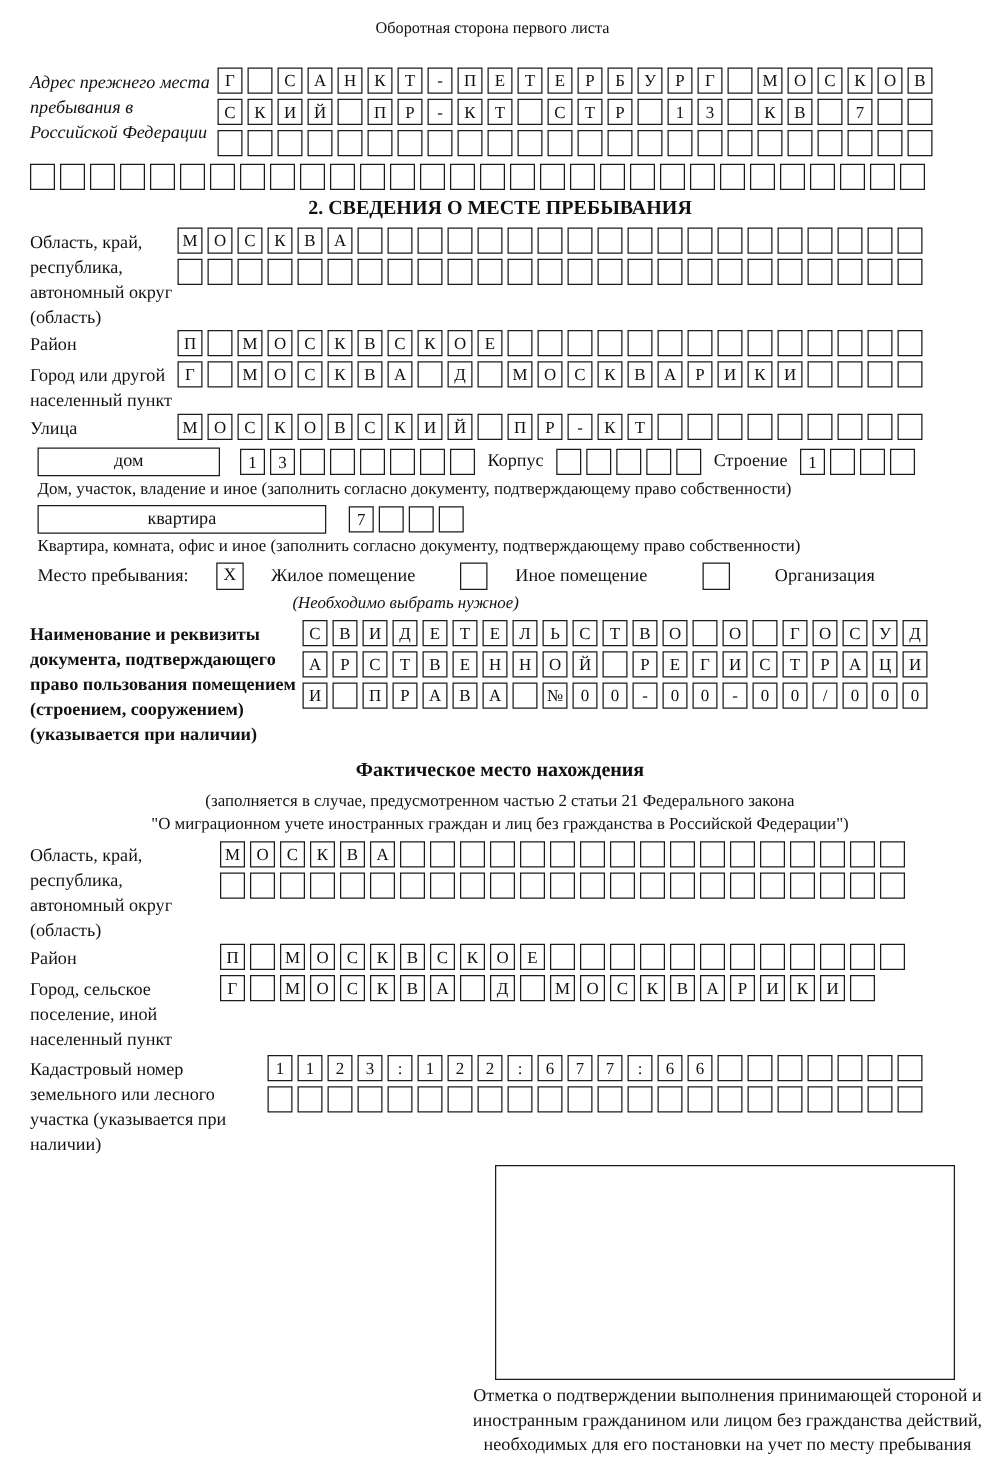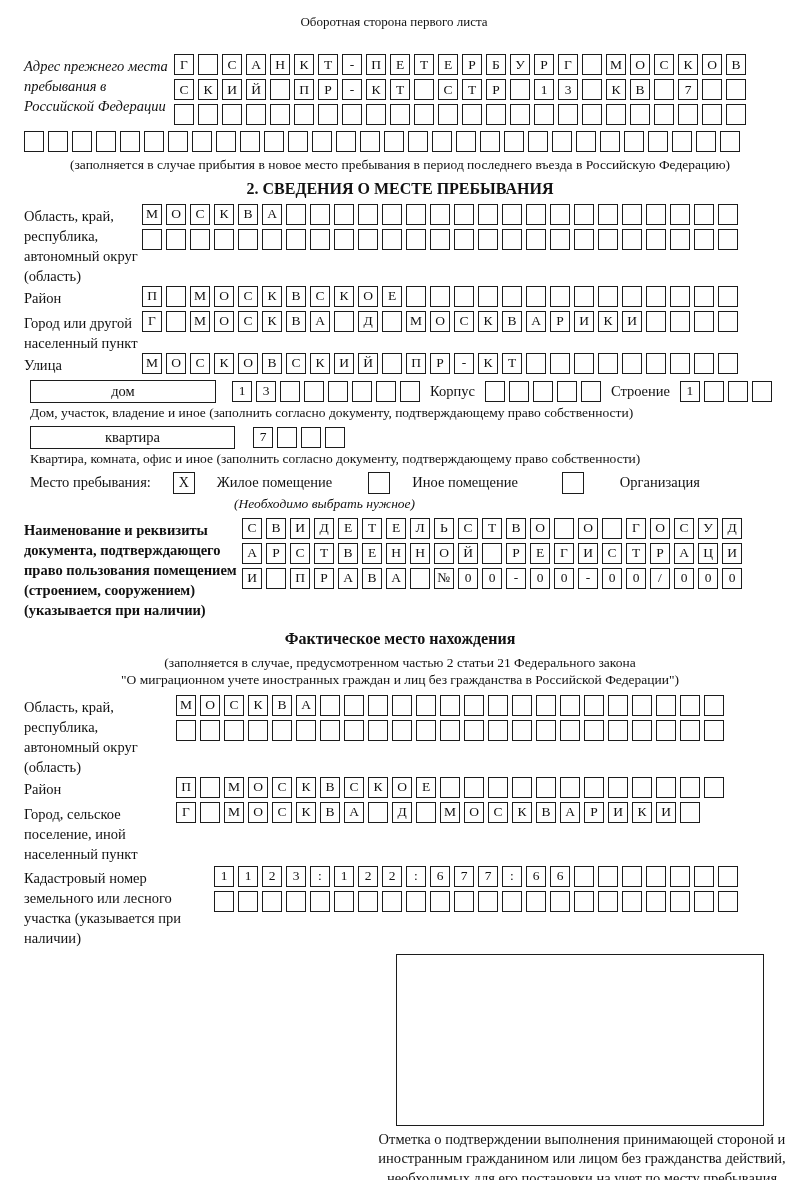--- a/index.html
+++ b/index.html
@@ -25,22 +25,22 @@
   .w190 { width:190px; } .w218 { width:218px;font-weight:bold; }
 
   .note-center { text-align:center; font-size:13.5px; line-height:1.3; }
   .sec-title { text-align:center; font-weight:bold; font-size:16px; margin:6px 0 6px 0; }
 
   .inline-row { display:flex; align-items:center; gap:6px; margin:2px 0 2px 6px; }
   .named-box {
     border:1.6px solid #1c1c1c; height:23px; display:flex;
     align-items:center; justify-content:center; font-size:14.5px;
   }
-  .box-dom { width:186px; margin-right:10px; }
-  .box-kv  { width:205px; margin-right:12px; }
+  .box-dom { width:146px; margin-right:10px; }
+  .box-kv  { width:231px; margin-right:12px; }
   .small-label { font-size:14.5px; padding:0 4px; }
   .caption { font-size:13.5px; margin:1px 0 5px 6px; }
 
   .chk-row { display:flex; align-items:center; gap:22px; margin:4px 0 2px 6px; font-size:14.5px; }
   .chk-box {
     width:22px; height:22px; border:1.6px solid #1c1c1c;
     display:flex; align-items:center; justify-content:center;
     font-size:14px; flex:0 0 auto;
   }
   .chk-note { font-size:13.5px; margin:0 0 6px 210px;font-style:italic; }
@@ -171,21 +171,20 @@
       <span class="cell"></span>
       <span class="cell"></span>
       <span class="cell"></span>
       <span class="cell"></span>
       <span class="cell"></span>
       <span class="cell"></span>
       <span class="cell"></span>
       <span class="cell"></span>
       <span class="cell"></span>
     </div>
-  <div class="note-center mb2">(заполняется в случае прибытия в новое место пребывания в период последнего въезда в Российскую Федерацию)</div>
 
   <div class="sec-title">2. СВЕДЕНИЯ О МЕСТЕ ПРЕБЫВАНИЯ</div>
 
   <div class="field">
     <div class="field-label w118">Область, край, республика, автономный округ (область)</div>
     <div>
       <div class="cells">
           <span class="cell">М</span>
           <span class="cell">О</span>
           <span class="cell">С</span>

